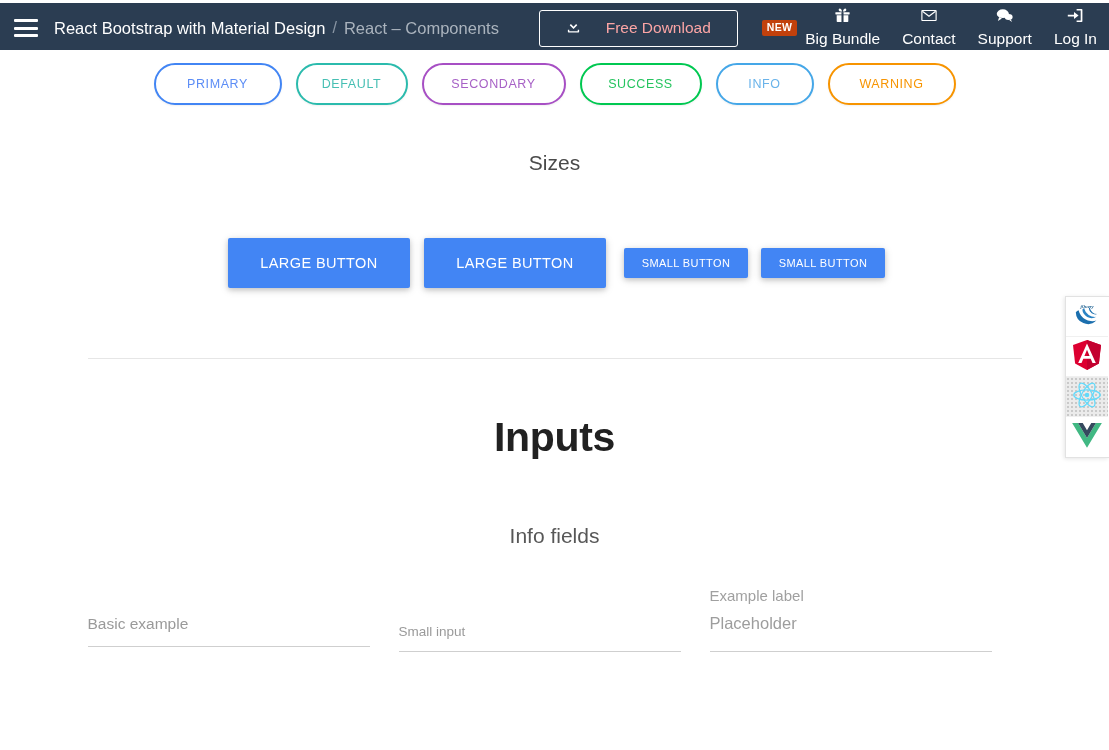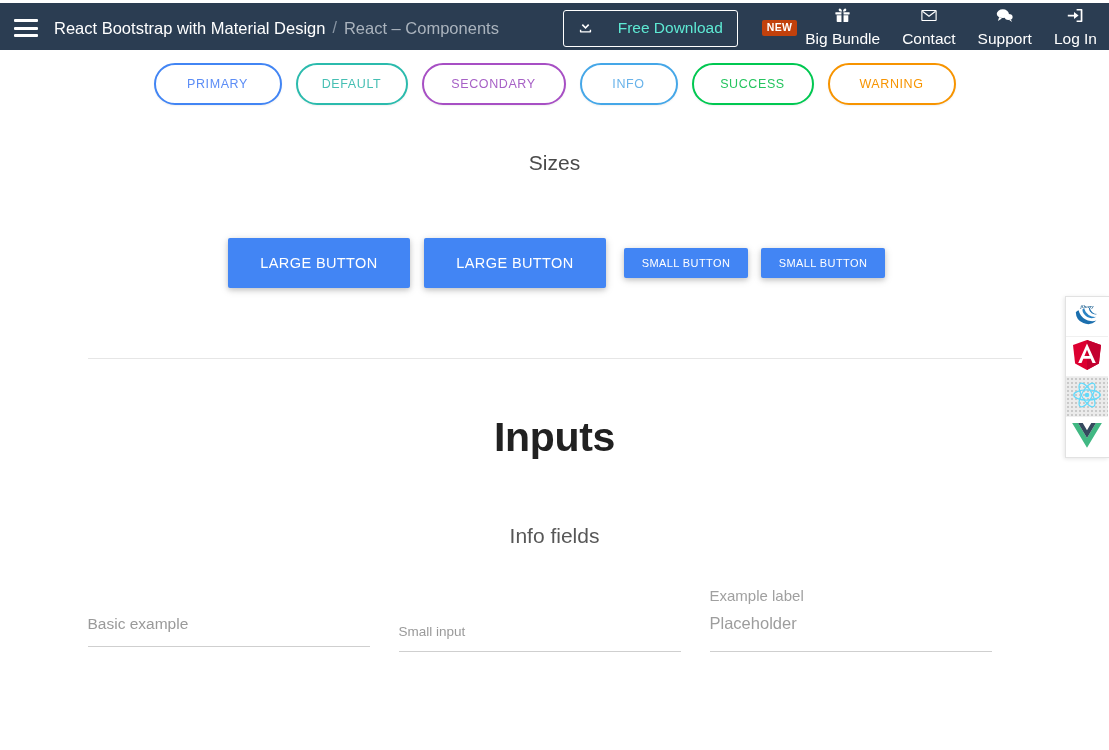--- a/index.html
+++ b/index.html
@@ -53,23 +53,23 @@
     white-space: nowrap;
   }
   .nav-right {
     margin-left: auto;
     display: flex;
     align-items: center;
   }
   .dl-btn {
     border: 1px solid #ffffff;
     border-radius: 3px;
-    padding: 8px 14px;
+    padding: 8px 26px;
     font-size: 15.5px;
-    color: #5eead4;
+    color: #fca5a5;
     display: flex;
     align-items: center;
     gap: 25px;
     white-space: nowrap;
     cursor: pointer;
     background: transparent;
   }
   .nav-link {
     display: flex;
     align-items: center;
@@ -341,22 +341,22 @@
 
   </div>
 </div>
 
 <div class="page">
 
   <div class="btn-row">
     <button class="btn-outline bo-primary">Primary</button>
     <button class="btn-outline bo-default">Default</button>
     <button class="btn-outline bo-secondary">Secondary</button>
+    <button class="btn-outline bo-success">Success</button>
     <button class="btn-outline bo-info">Info</button>
-    <button class="btn-outline bo-success">Success</button>
     <button class="btn-outline bo-warning">Warning</button>
   </div>
 
 
   <h3 class="sizes-title">Sizes</h3>
 
   <div class="sizes-row">
     <button class="btn-solid bs-lg">Large button</button>
     <button class="btn-solid bs-lg bs-lg2">Large button</button>
     <button class="btn-solid bs-sm">Small button</button>

